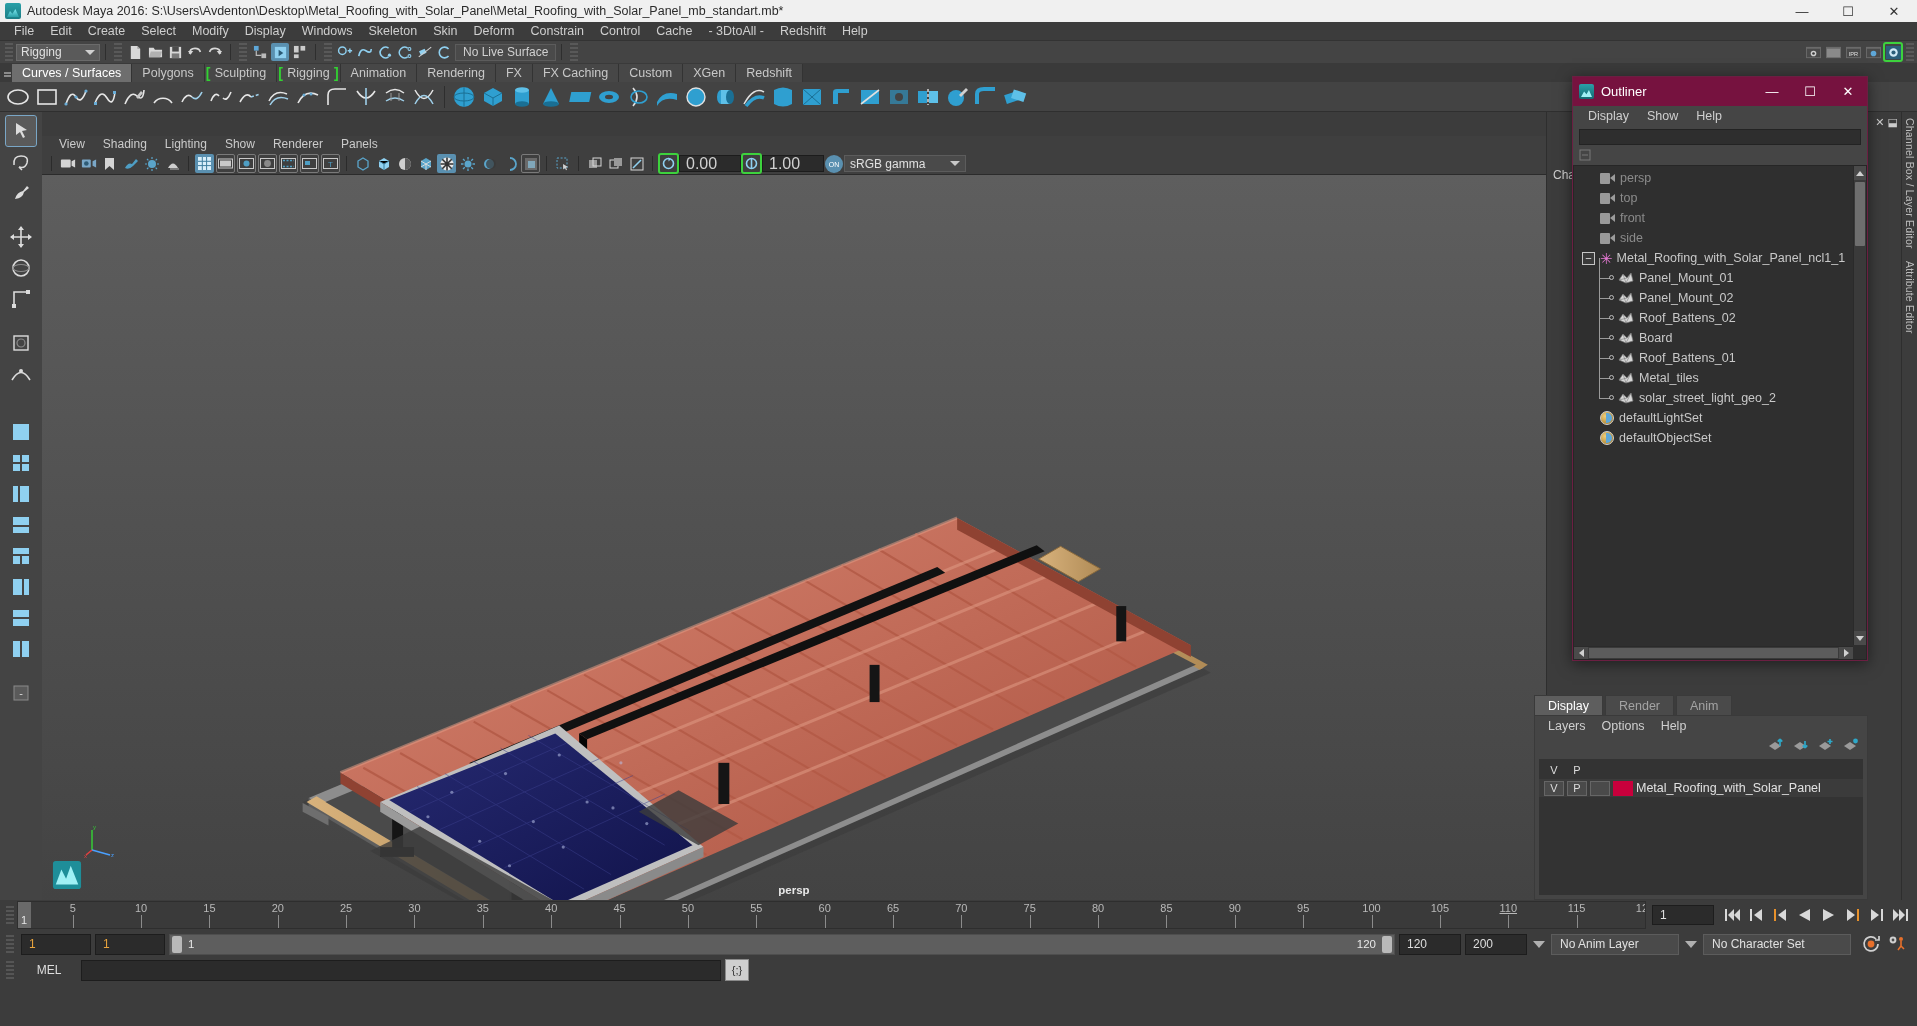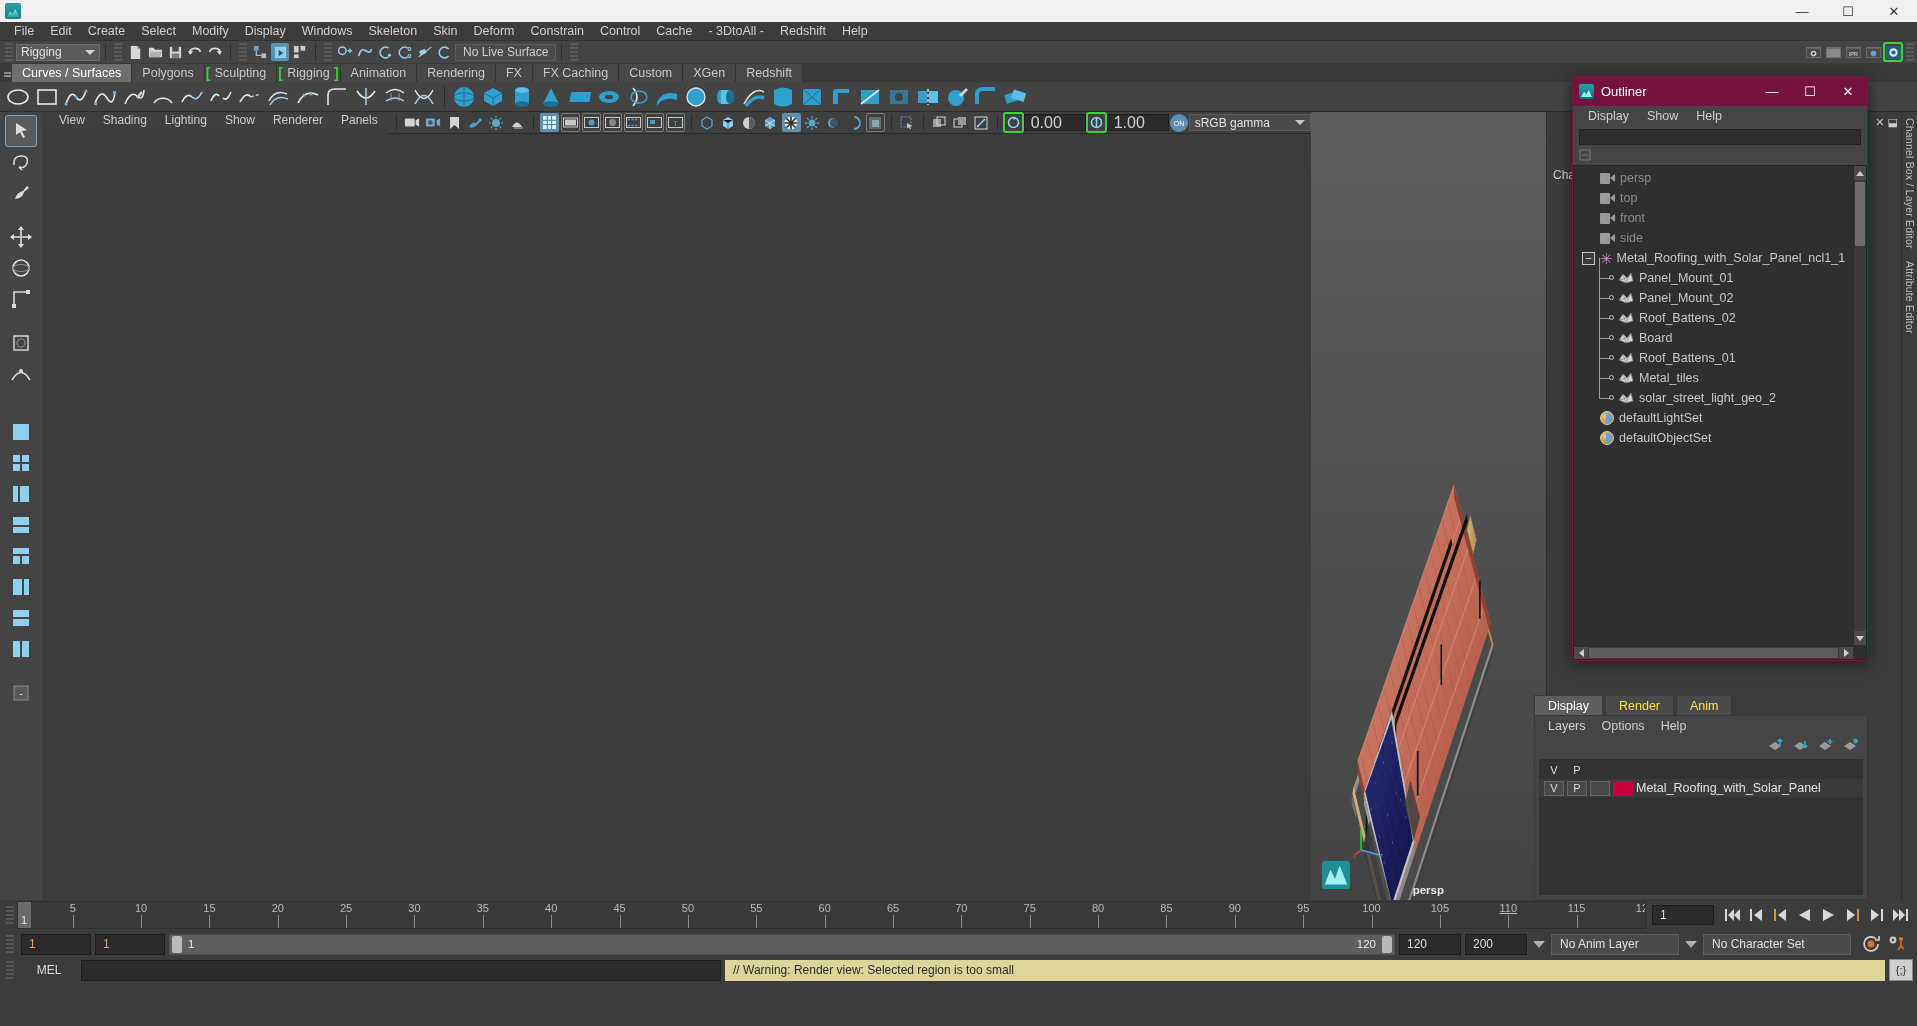--- a/index.html
+++ b/index.html
@@ -54,21 +54,21 @@
   .sh{ width:28px;height:28px; display:flex;align-items:center;justify-content:center; margin-right:1px;}
 
   
   .body{ flex:1; display:flex; min-height:0; background:#3c3c3c;}
   .leftcol{ width:42px; background:#444; display:flex; flex-direction:column; align-items:center; padding-top:4px; gap:1px; flex:0 0 42px;}
   .ltool{ width:30px;height:30px;display:flex;align-items:center;justify-content:center;border-radius:2px;}
   .ltool.sel{ background:#5a5a5a; outline:1px solid #7aa7c7;}
   .lsep{ height:12px; }
   .lsep2{ height:26px; }
 
-  .centercol{ flex:1; display:flex; min-width:0; position:relative;}
+  .centercol{ flex:1; display:flex; flex-direction:column; min-width:0; position:relative;margin-top:24px;}
 
   
   .vpmenu{ height:17px; background:#3f3f3f; display:flex; align-items:center; padding-left:8px; flex:0 0 17px;}
   .vpmenu .mi{ padding:0 9px; font-size:12px; color:#cbcbcb; line-height:17px;}
   .vptools{ height:22px; background:#3f3f3f; display:flex; align-items:center; padding-left:4px; flex:0 0 22px; border-bottom:1px solid #2b2b2b;}
   .vt{ width:19px;height:19px;display:inline-flex;align-items:center;justify-content:center;margin:0 1px;border-radius:2px;}
   .vt.on{ background:#5a90b0;}
   .vt.box{ border:1px solid #7a7a7a; }
   .vt.grn{ outline:2px solid #3dd23d; outline-offset:-1px;}
   .vsep{ width:1px;height:15px;background:#2b2b2b;margin:0 5px;}
@@ -137,21 +137,21 @@
   .ol-hl{left:0;} .ol-hr{right:0;}
   .ol-hthumb{ position:absolute; left:15px; right:15px; top:1px; bottom:1px; background:#5c5c5c;}
   .arwup{ width:0;height:0;border-left:4px solid transparent;border-right:4px solid transparent;border-bottom:5px solid #d0d0d0;}
   .arwdn{ width:0;height:0;border-left:4px solid transparent;border-right:4px solid transparent;border-top:5px solid #d0d0d0;}
   .arwl{ width:0;height:0;border-top:4px solid transparent;border-bottom:4px solid transparent;border-right:5px solid #d0d0d0;}
   .arwr{ width:0;height:0;border-top:4px solid transparent;border-bottom:4px solid transparent;border-left:5px solid #d0d0d0;}
 
   
   .layered{ position:absolute; left:1534px; top:694px; width:334px; bottom:126px; z-index:30; display:flex; flex-direction:column;}
   .le-tabs{ height:21px; display:flex; align-items:flex-end; flex:0 0 21px;}
-  .le-tab{ height:20px; padding:0 13px; font-size:12.5px; color:#fde047; background:#4a4a4a; display:flex;align-items:center;
+  .le-tab{ height:20px; padding:0 13px; font-size:12.5px; color:#a3a3a3; background:#4a4a4a; display:flex;align-items:center;
      margin-right:2px; border:1px solid #3a3a3a; border-bottom:none;}
   .le-tab.active{ background:#5e5e5e; color:#fff;}
   .le-panel{ flex:1; background:#454545; border:1px solid #3a3a3a; display:flex; flex-direction:column;}
   .le-menu{ height:20px; display:flex; align-items:center; padding-left:5px; flex:0 0 20px;}
   .le-menu .mi{ padding:0 8px; font-size:12.5px; color:#cfcfcf; line-height:20px;}
   .le-icons{ height:20px; display:flex; align-items:center; justify-content:flex-end; padding-right:8px; gap:9px; flex:0 0 20px;}
   .le-list{ flex:1; background:#333; margin:3px 4px 4px 4px; padding-top:2px;}
   .le-row{ height:18px; display:flex; align-items:center; padding-left:5px; gap:3px; font-size:12.5px; color:#e2e2e2;}
   .le-chip{ width:20px;height:15px;background:#4a4a4a;border:1px solid #666; display:flex;align-items:center;justify-content:center;
       font-size:11px;color:#ddd;}
@@ -191,20 +191,21 @@
      font-size:11px; color:#333; margin:0 4px;}
   .lastrow{ flex:1; background:#3c3c3c;}
 </style>
 </head>
 <body>
 
 <div class="app">
 
   <div class="titlebar">
     <div class="tb-icon"></div>
+    <div class="tb-title">Autodesk Maya 2016: S:\Users\Avdenton\Desktop\Metal_Roofing_with_Solar_Panel\Metal_Roofing_with_Solar_Panel_mb_standart.mb*</div>
     <div class="tb-spacer"></div>
     <div class="tb-btn">—</div>
     <div class="tb-btn">☐</div>
     <div class="tb-btn close">✕</div>
   </div>
 
   <div class="menubar">
     <div class="mi">File</div>
     <div class="mi">Edit</div>
     <div class="mi">Create</div>
@@ -1252,21 +1253,20 @@
             <path d="M14 6v5l3 3M14 11l-3 4" stroke="#e8702b" stroke-width="1.6" fill="none"></path>
           </svg>
       </div>
       <div style="width:6px"></div>
     </div>
 
     <div class="cmdrow">
       <div class="grip"></div>
       <div class="melbtn">MEL</div>
       <div class="cmdin"></div>
-      <div class="msgline">// Warning: Render view: Selected region is too small</div>
       <div class="scriptbtn">{;}</div>
     </div>
 
     <div class="lastrow"></div>
   </div>
 
   <div class="outliner">
     <div class="ol-title">
       <div class="ol-ico"></div>
       <div class="ol-ttl">Outliner</div>

